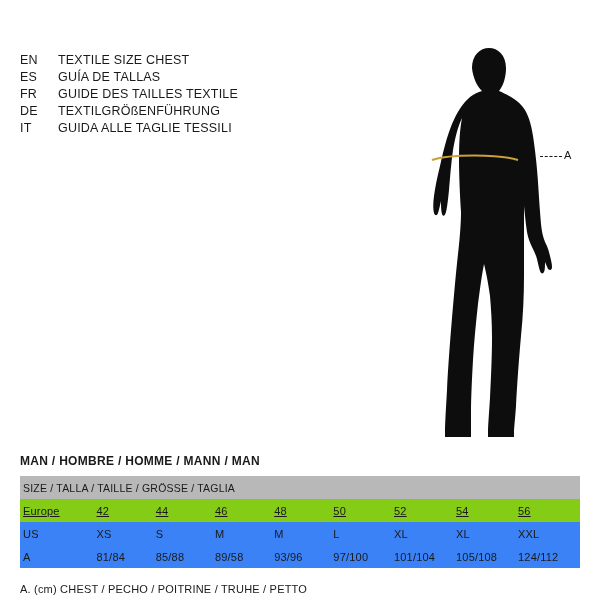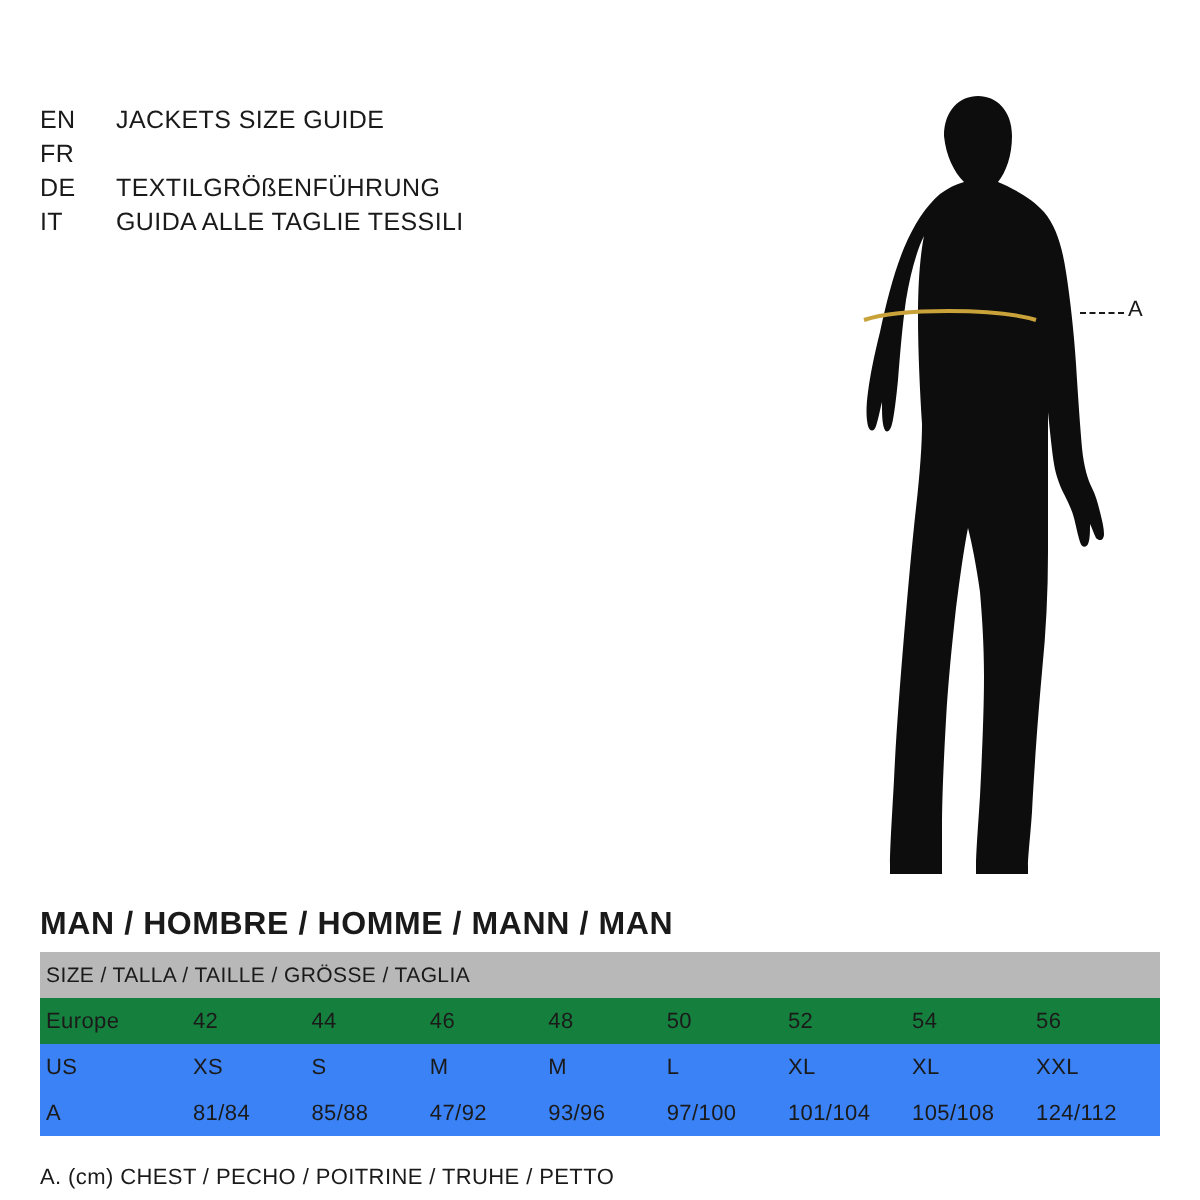--- a/index.html
+++ b/index.html
@@ -86,21 +86,21 @@
     top: 110px;
     width: 22px;
     border-top: 1px dashed #1a1a1a;
   }
 
   
   .man-title {
     position: absolute;
     left: 20px;
     top: 418px;
-    font-size: 16px;
+    font-size: 12px;
     font-weight: bold;
     letter-spacing: 0.3px;
   }
   table.sizes {
     position: absolute;
     left: 20px;
     top: 440px;
     width: 560px;
     border-collapse: collapse;
     font-size: 11px;
@@ -109,21 +109,22 @@
     padding: 3px 0 3px 0;
     height: 17px;
     letter-spacing: 0.2px;
   }
   table.sizes tr.head td {
     background: #b8b8b8;
     font-weight: normal;
     font-size: 10.5px;
   }
   table.sizes tr.light td {
-    background: #15803d;
+    background: #84cc16;
+    text-decoration: underline;
   }
   table.sizes tr.mid td {
     background: #3b82f6;
   }
   table.sizes td.label {
     padding-left: 3px;
     width: 84px;
   }
   table.sizes td.val {
     width: 68px;
@@ -137,24 +138,29 @@
   }
 </style>
 </head>
 <body>
 
 <div class="page">
 
   <div class="lang-block">
     <div class="lang-row">
       <span class="lang-code">EN</span>
-      <span class="lang-text">JACKETS SIZE GUIDE</span>
+      <span class="lang-text">TEXTILE SIZE CHEST</span>
+    </div>
+    <div class="lang-row">
+      <span class="lang-code">ES</span>
+      <span class="lang-text">GUÍA DE TALLAS</span>
     </div>
     <div class="lang-row">
       <span class="lang-code">FR</span>
+      <span class="lang-text">GUIDE DES TAILLES TEXTILE</span>
     </div>
     <div class="lang-row">
       <span class="lang-code">DE</span>
       <span class="lang-text">TEXTILGRÖßENFÜHRUNG</span>
     </div>
     <div class="lang-row">
       <span class="lang-code">IT</span>
       <span class="lang-text">GUIDA ALLE TAGLIE TESSILI</span>
     </div>
   </div>
@@ -253,21 +259,21 @@
       <td class="val">M</td>
       <td class="val">L</td>
       <td class="val">XL</td>
       <td class="val">XL</td>
       <td class="val">XXL</td>
     </tr>
     <tr class="mid">
       <td class="label">A</td>
       <td class="val">81/84</td>
       <td class="val">85/88</td>
-      <td class="val">47/92</td>
+      <td class="val">89/58</td>
       <td class="val">93/96</td>
       <td class="val">97/100</td>
       <td class="val">101/104</td>
       <td class="val">105/108</td>
       <td class="val">124/112</td>
     </tr>
   </tbody>
     </table>
 
   <div class="foot-note">A. (cm) CHEST / PECHO / POITRINE / TRUHE / PETTO</div>

